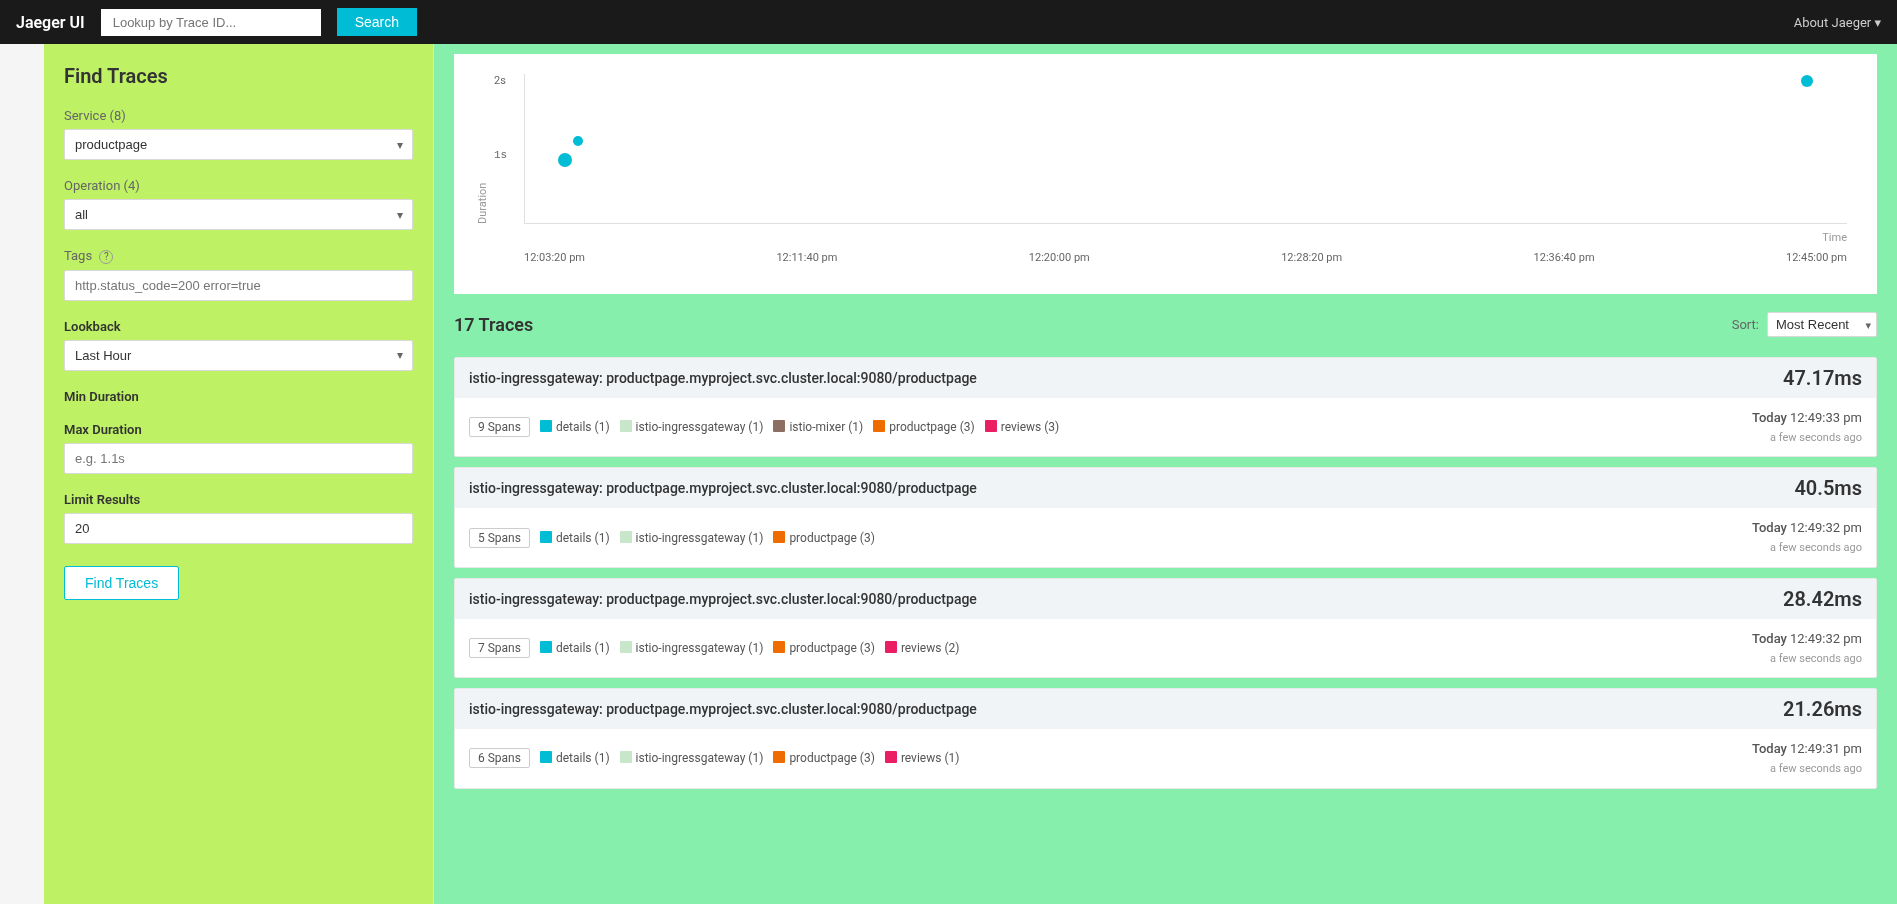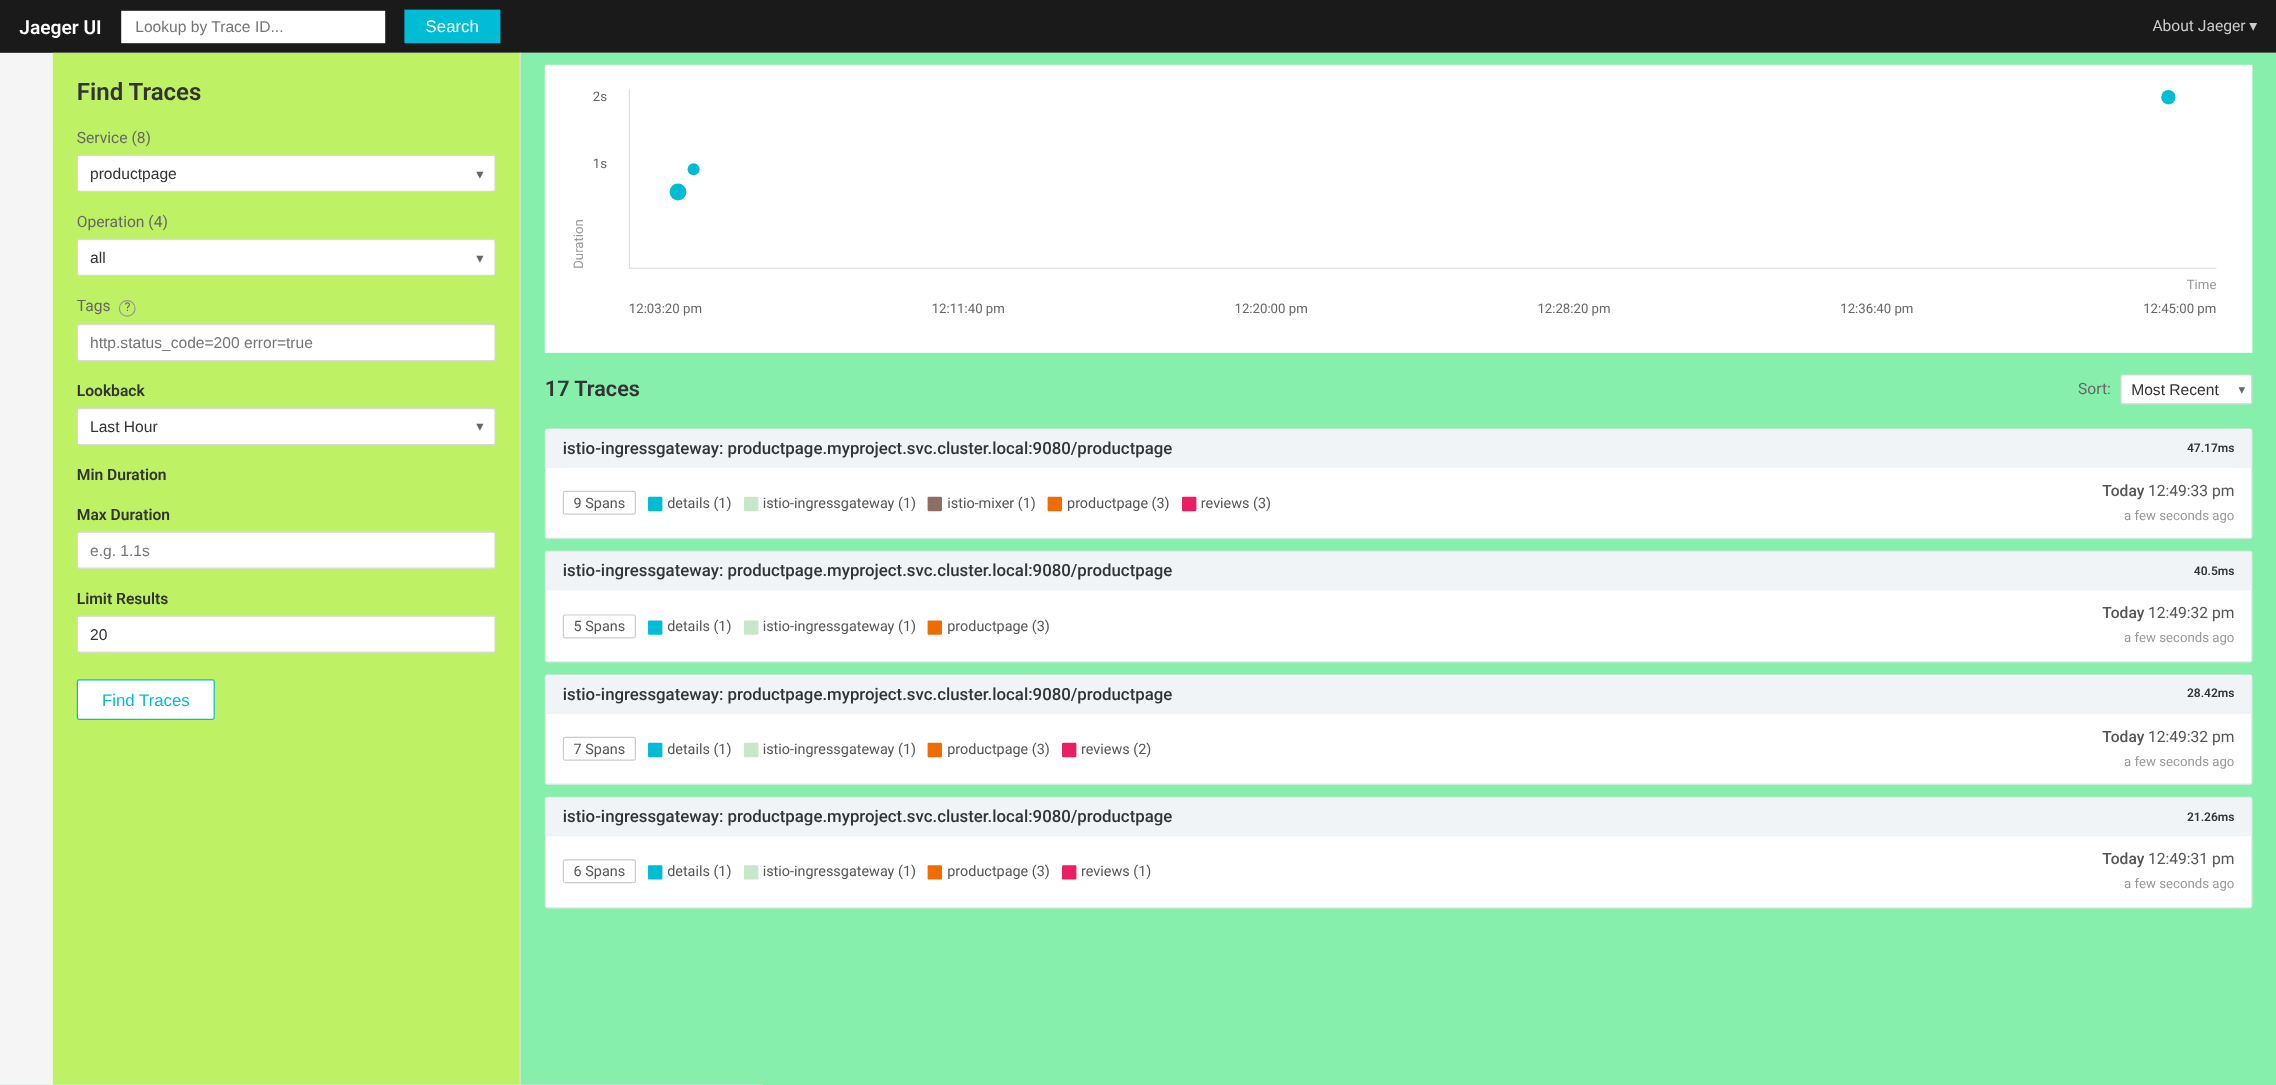--- a/index.html
+++ b/index.html
@@ -185,39 +185,39 @@
       transition: box-shadow 0.1s;
     }
     .trace-card-header {
       background: #f0f4f7;
       padding: 8px 14px;
       display: flex;
       align-items: center;
       justify-content: space-between;
     }
     .trace-title { font-size: 14px; font-weight: 500; color: #333; }
-    .trace-duration { font-size: 10px; font-weight: 600; color: #333; }
+    .trace-duration { font-size: 20px; font-weight: 600; color: #333; }
     .trace-card-body {
       padding: 10px 14px;
       display: flex;
       align-items: center;
       justify-content: space-between;
     }
     .trace-info { display: flex; align-items: center; gap: 10px; flex-wrap: wrap; }
     .spans-badge {
       border: 1px solid #ccc;
       border-radius: 2px;
       padding: 2px 8px;
       font-size: 12px;
       color: #555;
       white-space: nowrap;
     }
     .service-tag {
       display: inline-flex;
-      align-items: flex-end;
+      align-items: flex-start;
       gap: 4px;
       font-size: 12px;
       color: #555;
       white-space: nowrap;
     }
     .service-dot {
       width: 12px;
       height: 12px;
       border-radius: 1px;
       flex-shrink: 0;
@@ -315,21 +315,21 @@
   </aside>
 
   <main class="content">
 
     <div class="chart-container">
       <div class="chart-inner">
 
         <div style="position:absolute;left:2px;top:30px;bottom:40px;writing-mode:vertical-rl;transform:rotate(180deg);font-size:11px;color:#999;display:flex;align-items:center;">Duration</div>
 
         <div style="position:absolute;left:20px;top:10px;font-size:11px;color:#666;">2s</div>
-        <div style="position:absolute;left:20px;top:66px;font-size:11px;color:#666;">1s</div>
+        <div style="position:absolute;left:20px;top:85px;font-size:11px;color:#666;font-family:Liberation Mono, monospace;">1s</div>
 
         <div class="chart-area" style="position:absolute;left:50px;right:10px;top:10px;bottom:40px;border-left:1px solid #e0e0e0;border-bottom:1px solid #e0e0e0;">
 
           <div class="dot" style="left:3%;bottom:42%;width:14px;height:14px;background:#00bcd4;"></div>
 
           <div class="dot" style="left:4%;bottom:55%;width:10px;height:10px;background:#00bcd4;"></div>
 
           <div class="dot" style="left:97%;bottom:95%;width:12px;height:12px;background:#00bcd4;"></div>
         </div>
 

